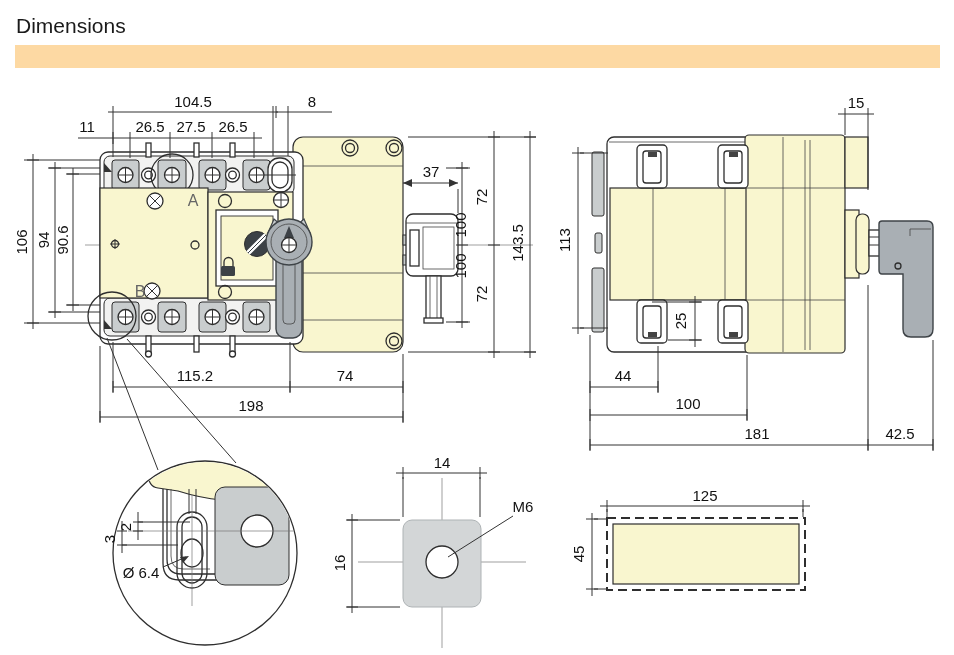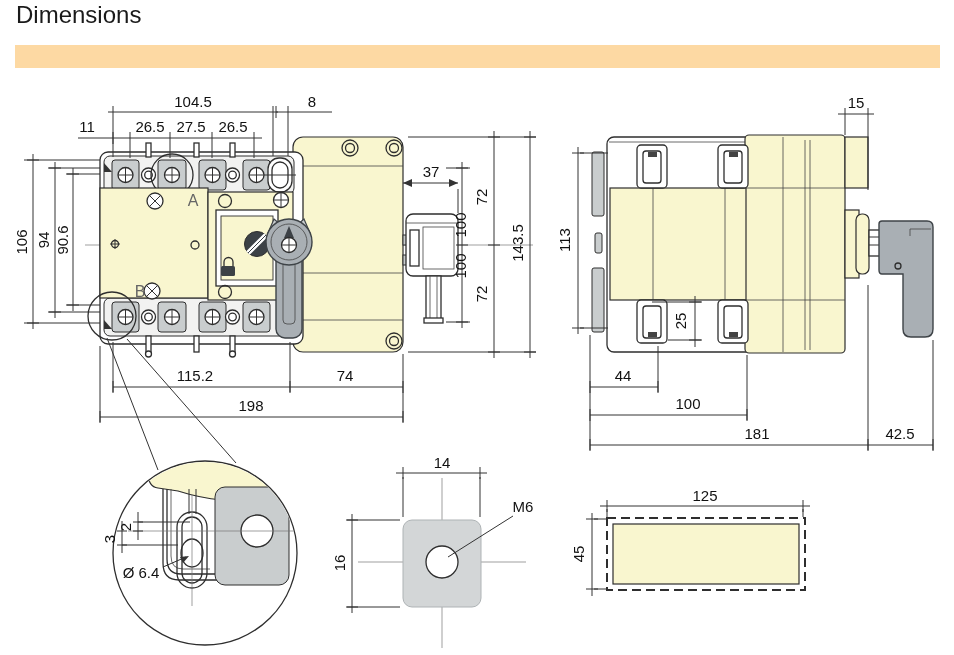--- a/index.html
+++ b/index.html
@@ -1,17 +1,17 @@
 <!DOCTYPE html>
 <html><head>
 <meta charset="utf-8">
 <style>
   html,body{margin:0;padding:0;background:#ffffff;}
   body{width:954px;height:655px;position:relative;font-family:"Liberation Sans",sans-serif;overflow:hidden;}
-  .page-title{position:absolute;left:16px;top:1px;font-size:24px;color:#1a1a1a;letter-spacing:0;}
+  .page-title{position:absolute;left:16px;top:14px;font-size:21px;color:#1a1a1a;letter-spacing:0;}
   .accent-bar{position:absolute;left:15px;top:45px;width:925px;height:23px;background:#FDD9A3;}
   svg{position:absolute;left:0;top:0;}
   
   .ol{stroke:#2e2e2e;stroke-width:1.3;fill:#ffffff;}
   .oln{stroke:#2e2e2e;stroke-width:1.3;fill:none;}
   .cream{fill:#F9F6CF;stroke:#2e2e2e;stroke-width:1.2;}
   .creamthin{fill:#F9F6CF;stroke:#2e2e2e;stroke-width:0.9;}
   .pad{fill:#C9CDCE;stroke:#2e2e2e;stroke-width:1;}
   .metal{fill:#A9AFB4;stroke:#3E4347;stroke-width:1.4;}
   .thin{stroke:#444;stroke-width:0.8;fill:none;}

